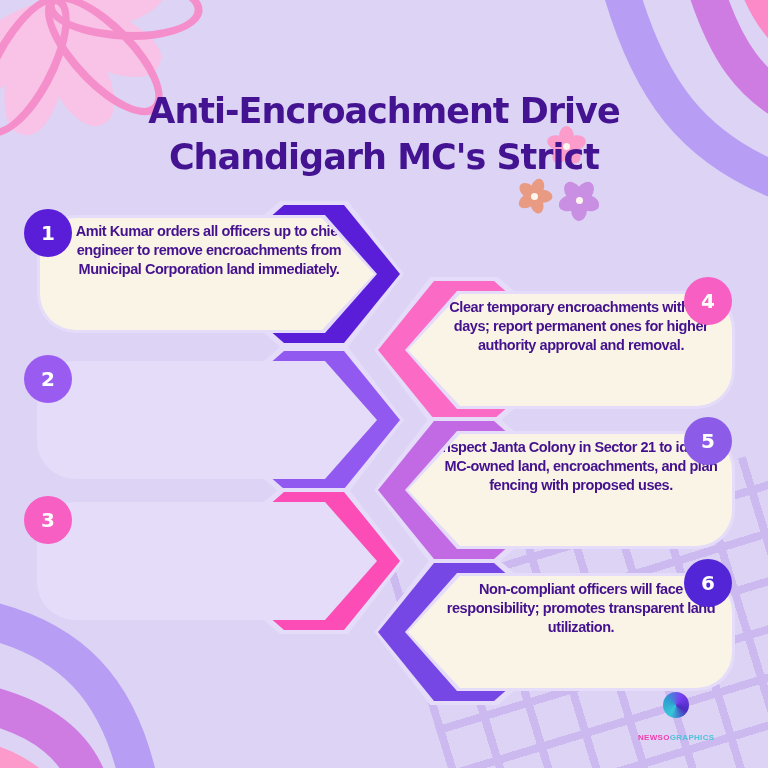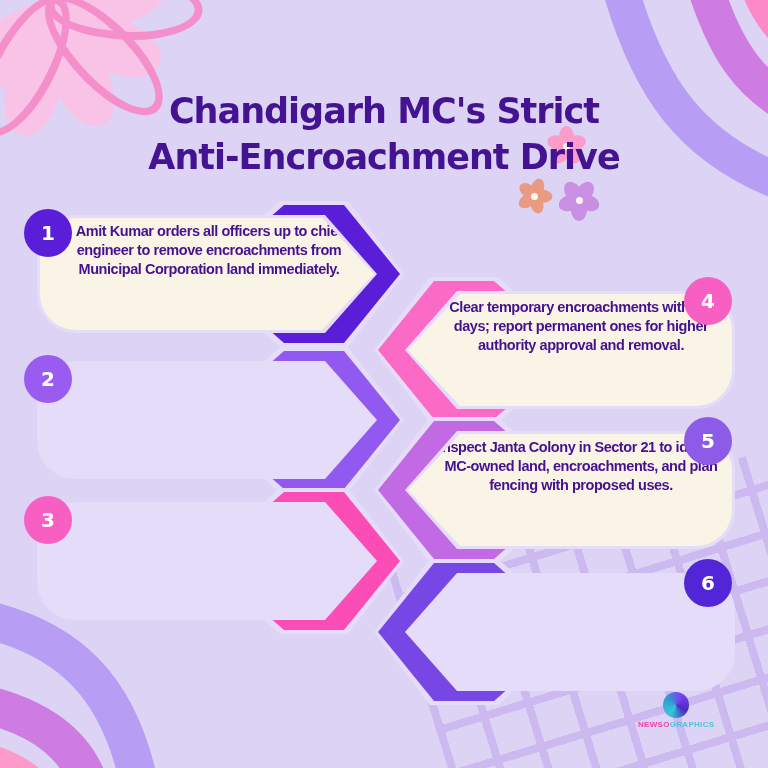--- a/index.html
+++ b/index.html
@@ -65,21 +65,21 @@
   .badge{position:absolute;width:48px;height:48px;border-radius:50%;background:var(--badge,#5a1ed9);
     color:#fff;display:flex;align-items:center;justify-content:center;z-index:5;
     font-family:"DejaVu Sans",sans-serif;font-weight:bold;font-size:20px;}
   .grp.left .badge{left:-16px;top:4px;}
   .grp.right .badge{left:316px;top:-4px;}
 
   
   .logo{position:absolute;left:638px;top:692px;width:76px;text-align:center;z-index:2;}
   .globe{width:26px;height:26px;margin:0 auto;border-radius:50%;
     background:conic-gradient(from 210deg,#35c8d8,#2f9fd0,#7a3ff0,#4a2bc0,#35c8d8);}
-  .brand{margin-top:3px;font-size:8px;font-weight:bold;letter-spacing:.3px;line-height:1;}
+  .brand{margin-top:16px;font-size:8px;font-weight:bold;letter-spacing:.3px;line-height:1;}
   .brand .b1{color:#f23fae;} .brand .b2{color:#4fc3d9;}
 </style>
 </head>
 <body>
 
 <div class="canvas" style="--bg: #dcd3f5; --title-c: #431391; --body-c: #44128e; --cream: #faf4e6;">
 
   <div class="bigflower">
     <span class="petal" style="transform:rotate(-105deg)"></span>
     <span class="petal" style="transform:rotate(-66deg)"></span>
@@ -124,22 +124,22 @@
   <div class="sflower" style="left:579px;top:200px;">
     <i style="width:16px;height:21px;margin:-21px 0 0 -8px;background:#c98fe2;transform:rotate(36deg)"></i>
     <i style="width:16px;height:21px;margin:-21px 0 0 -8px;background:#c98fe2;transform:rotate(108deg)"></i>
     <i style="width:16px;height:21px;margin:-21px 0 0 -8px;background:#c98fe2;transform:rotate(180deg)"></i>
     <i style="width:16px;height:21px;margin:-21px 0 0 -8px;background:#c98fe2;transform:rotate(252deg)"></i>
     <i style="width:16px;height:21px;margin:-21px 0 0 -8px;background:#c98fe2;transform:rotate(324deg)"></i>
     <em></em>
   </div>
 
   <div class="title">
+    <div>Anti-Encroachment Drive</div>
     <div>Chandigarh MC's Strict</div>
-    <div>Anti-Encroachment Drive</div>
   </div>
 
   <div class="grp right z-right" style="left: 368px; top: 281px; --chev: #fb6ac4; --badge: #f85fc3;">
     <div class="chev-o"></div>
     <div class="chev"></div>
     <div class="card-o"></div>
     <div class="card">
       <p>Clear temporary encroachments within 7 days; report permanent ones for higher authority approval and removal.</p>
     </div>
     <div class="badge">4</div>
@@ -152,20 +152,23 @@
     <div class="card">
       <p>Inspect Janta Colony in Sector 21 to identify MC-owned land, encroachments, and plan fencing with proposed uses.</p>
     </div>
     <div class="badge">5</div>
   </div>
 
   <div class="grp right z-right" style="left: 368px; top: 563px; --chev: #7747e6; --badge: #5226d6;">
     <div class="chev-o"></div>
     <div class="chev"></div>
     <div class="card-o"></div>
+    <div class="card">
+      <p>Non-compliant officers will face responsibility; promotes transparent land utilization.</p>
+    </div>
     <div class="badge">6</div>
   </div>
 
   <div class="grp left z-left" style="left: 40px; top: 205px; --chev: #5a1ed9; --badge: #5a1ed9;">
     <div class="chev-o"></div>
     <div class="chev"></div>
     <div class="card-o"></div>
     <div class="card">
       <p>Amit Kumar orders all officers up to chief engineer to remove encroachments from Municipal Corporation land immediately.</p>
     </div>

